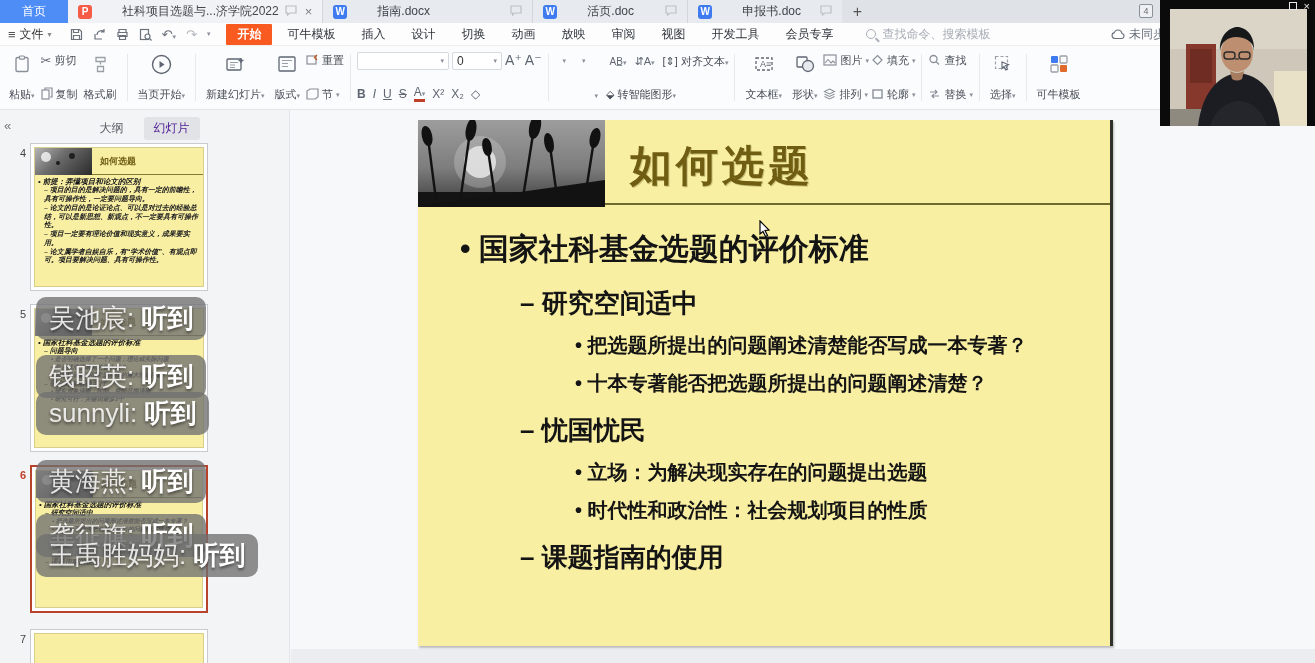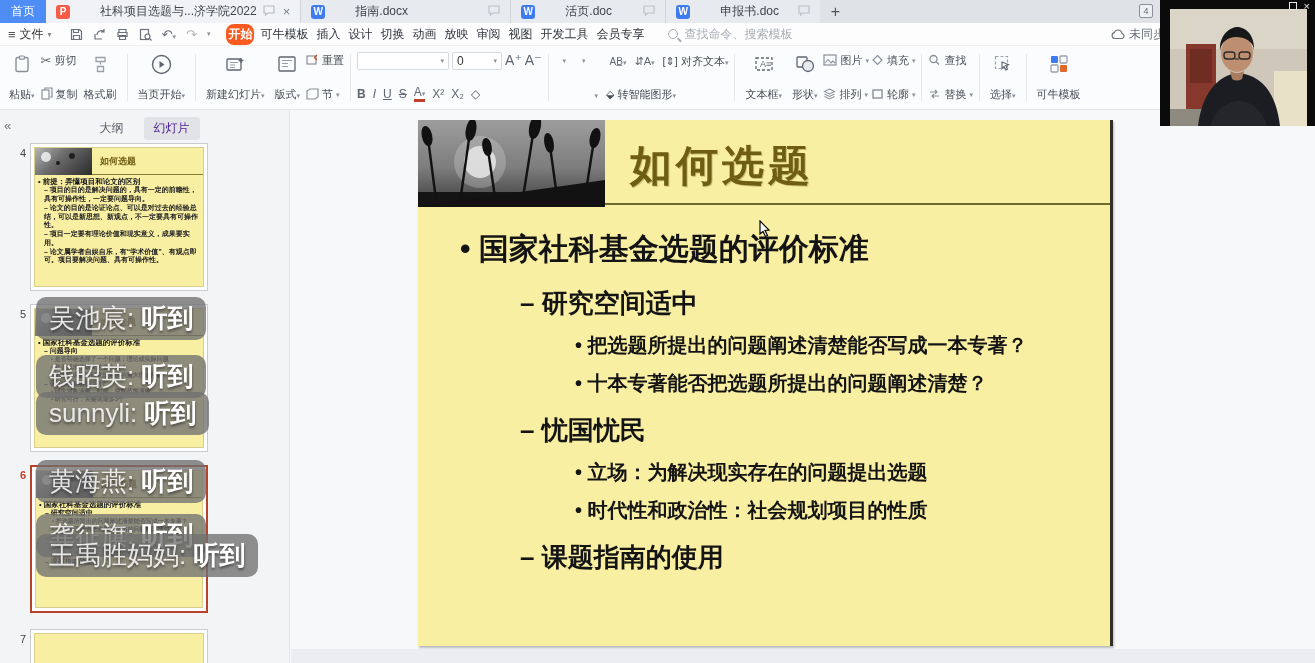--- a/index.html
+++ b/index.html
@@ -1,42 +1,42 @@
 <!DOCTYPE html>
 <html><head>
 <meta charset="utf-8">
 <style>
   * { box-sizing:border-box; margin:0; padding:0; }
   html,body { width:1315px; height:663px; overflow:hidden; }
   body { font-family:"Liberation Sans","DejaVu Sans",sans-serif; position:relative; background:#f6f7f9; font-size:12px; color:#3a3f45; }
 
   
   .tabbar { position:absolute; left:0; top:0; width:1315px; height:23px; background:#dfe2e7; display:flex; align-items:stretch; }
-  .tab-home { width:46px; background:#4e8df6; color:#fff; display:flex; align-items:center; justify-content:center; font-size:12px; border-radius:0 0 0 0; }
+  .tab-home { width:68px; background:#4e8df6; color:#fff; display:flex; align-items:center; justify-content:center; font-size:12px; border-radius:0 0 0 0; }
   .tab { display:flex; align-items:center; gap:6px; padding:0 10px; font-size:12px; color:#41464d; position:relative; }
   .tab.active { background:#f0f2f5; }
   .tab.doc { background:#e7eaee; border-left:1px solid #d2d6db; }
   .tab .ficon { width:14px; height:14px; border-radius:3px; color:#fff; font-size:10px; font-weight:bold; display:flex; align-items:center; justify-content:center; }
   .ficon.p { background:#f65b48; }
   .ficon.w { background:#3f7bf0; }
   .tab .bubble-ic { opacity:.55; }
   .tab .close-x { color:#7a8088; font-size:13px; margin-left:2px; }
   .tab-label { white-space:nowrap; max-width:175px; overflow:hidden;margin-left:24px; }
   .tab-add { width:30px; display:flex; align-items:center; justify-content:center; color:#555; font-size:16px; }
   .tab-count { position:absolute; right:162px; top:4px; width:14px; height:14px; border:1px solid #8a9098; border-radius:2px; color:#6a7078; font-size:9px; display:flex; align-items:center; justify-content:center; background:#eef0f3; }
 
   
   .menubar { position:absolute; left:0; top:23px; width:1315px; height:23px; background:#fdfdfe; display:flex; align-items:center; border-bottom:1px solid #efefef; }
   .mb-file { display:flex; align-items:center; gap:4px; padding:0 8px; color:#333; }
   .mb-file .ham { font-size:13px; color:#555; }
   .mb-file .car { font-size:8px; color:#888; }
   .qa-icons { display:flex; align-items:center; gap:10px; padding:0 10px; color:#6b727c; }
   .qa-icons svg { display:block; }
   .menu-items { display:flex; align-items:center; gap:4px; margin-left:6px; }
-  .menu-item { padding:2px 2px; color:#30353b; white-space:nowrap; border-radius:8px; }
+  .menu-item { padding:2px 11px; color:#30353b; white-space:nowrap; border-radius:1px; }
   .menu-item.active { background:#f85a1f; color:#fff; font-weight:bold; }
   .mb-search { display:flex; align-items:center; gap:6px; margin-left:22px; color:#a9aeb6; }
   .mb-search .mag { width:10px; height:10px; border:1.5px solid #a9aeb6; border-radius:50%; position:relative; }
   .mb-search .mag::after { content:""; position:absolute; width:5px; height:1.5px; background:#a9aeb6; transform:rotate(45deg); left:8px; top:9px; }
   .mb-sync { position:absolute; right:150px; display:flex; align-items:center; gap:4px; color:#6b727c; }
 
   
   .toolbar { position:absolute; left:0; top:46px; width:1315px; height:64px; background:#fbfcfd; border-bottom:1px solid #e4e4e6; display:flex; align-items:stretch; padding:4px 2px; }
   .tb-sep { width:1px; background:#e8e9eb; margin:4px 3px; }
   .tb-group { display:flex; align-items:stretch; gap:2px; padding:0 3px; }
@@ -62,21 +62,21 @@
   .sb-tab.active { background:#e2e3e6; color:#4c1d95; }
   .thumb-num { position:absolute; left:12px; width:14px; text-align:right; font-size:11px; color:#444; }
   .thumb-num.sel { color:#c0402a; font-weight:bold; }
   .thumb { position:absolute; left:30px; width:178px; height:148px; background:#fff; padding:3px; border:1px solid #c8cbd0; }
   .thumb.selected { border:2px solid #b8432b; }
   .thumb-inner { width:100%; height:100%; background:#f9efa2; overflow:hidden; position:relative; border:1px solid #d8cf8e; }
   .th-head { display:flex; align-items:center; height:27px; border-bottom:1px solid #857a33; }
   .th-img { width:57px; height:27px; flex:none; background:linear-gradient(135deg,#b5b5b5 0%,#6d6d6d 40%,#2a2a2a 100%); position:relative; }
   .th-img::after { content:""; position:absolute; left:6px; top:4px; width:10px; height:10px; border-radius:50%; background:rgba(255,255,255,.75); box-shadow:12px 6px 0 -3px rgba(20,20,20,.9), 26px -1px 0 -2px rgba(25,25,25,.9); }
   .th-title { font-family:"DejaVu Serif","Liberation Serif",serif; font-weight:bold; color:#6f5d12; font-size:9px; margin-left:8px; white-space:nowrap; }
-  .th-body { padding:2px 3px; }
+  .th-body { padding:2px 3px;font-style:italic; }
   .tl1 { font-size:7.5px; font-weight:bold; color:#15161a; line-height:1.25; }
   .tl2 { font-size:7px; font-weight:bold; color:#1a1b1f; line-height:1.25; margin-left:6px; }
   .tl3 { font-size:6px; font-weight:bold; color:#26272b; line-height:1.3; margin-left:13px; }
 
   
   .chat-bubble { position:absolute; left:36px; background:rgba(112,112,112,.78); border-radius:10px; padding:5px 13px; color:#fff; font-size:26px; line-height:1.25; white-space:nowrap; text-shadow:0 2px 3px rgba(0,0,0,.5); z-index:30; }
   .chat-bubble .cb-name { font-weight:400; color:rgba(255,255,255,.85); }
   .chat-bubble .cb-msg { font-weight:700; color:#fff; }
 
   

